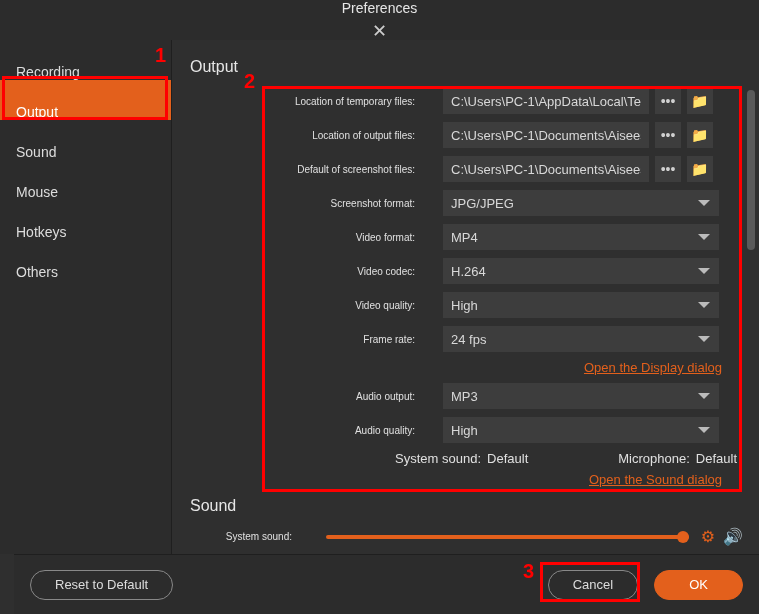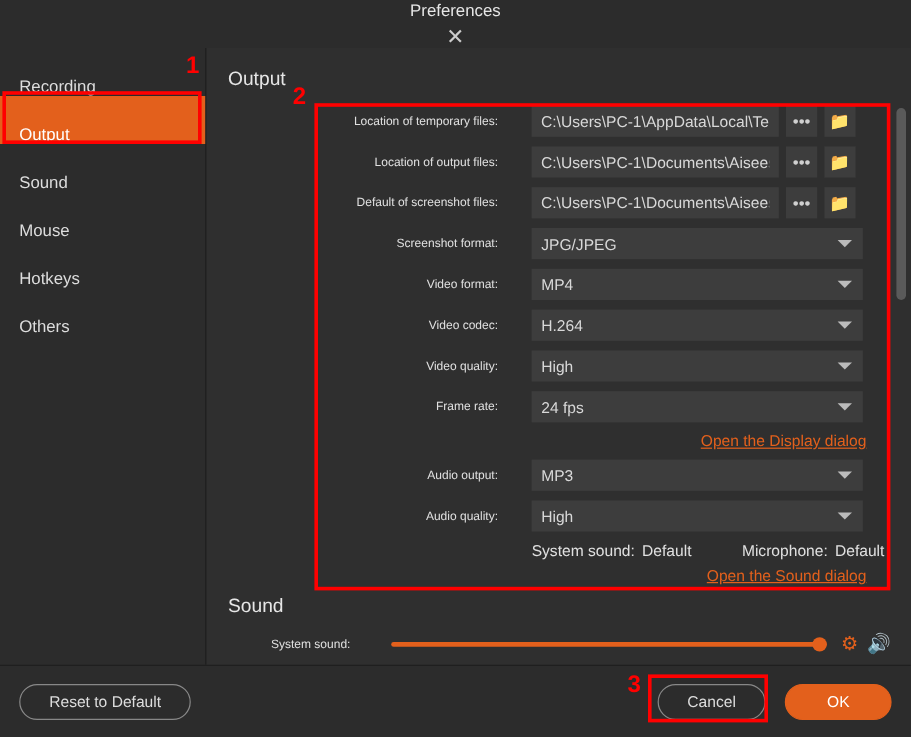--- a/index.html
+++ b/index.html
@@ -111,21 +111,21 @@
   }
   .link-right {
     text-align: right;
     padding-right: 37px;
     margin: 4px 0 8px 0;
   }
   .link-right a { color: #e3601c; text-decoration: underline; font-size: 13px; cursor: pointer; }
   .status-row {
     display: flex;
     justify-content: flex-end;
-    gap: 42px;
+    gap: 90px;
     padding-right: 22px;
     color: #e0e0e0;
     font-size: 13px;
     margin: 2px 0 6px 0;
   }
   .status-row span.lbl { margin-right: 6px; }
   .sound-section { margin-top: 10px; }
   .sound-row {
     display: flex;
     align-items: center;
@@ -145,21 +145,21 @@
     right: 0;
     top: 50%;
     transform: translate(0,-50%);
     width: 12px; height: 12px;
     background: #e3601c;
     border-radius: 50%;
   }
   .sound-icons { display:flex; gap:8px; color:#e3601c; font-size:16px; }
   .footer {
     position: absolute;
-    bottom: 0; left: 0; right: 0;
+    bottom: 0; left: 14px; right: 0;
     height: 60px;
     background: #2c2c2c;
     border-top: 1px solid #1f1f1f;
     display: flex;
     align-items: center;
     justify-content: space-between;
     padding: 0 16px;
   }
   .btn {
     height: 30px;

